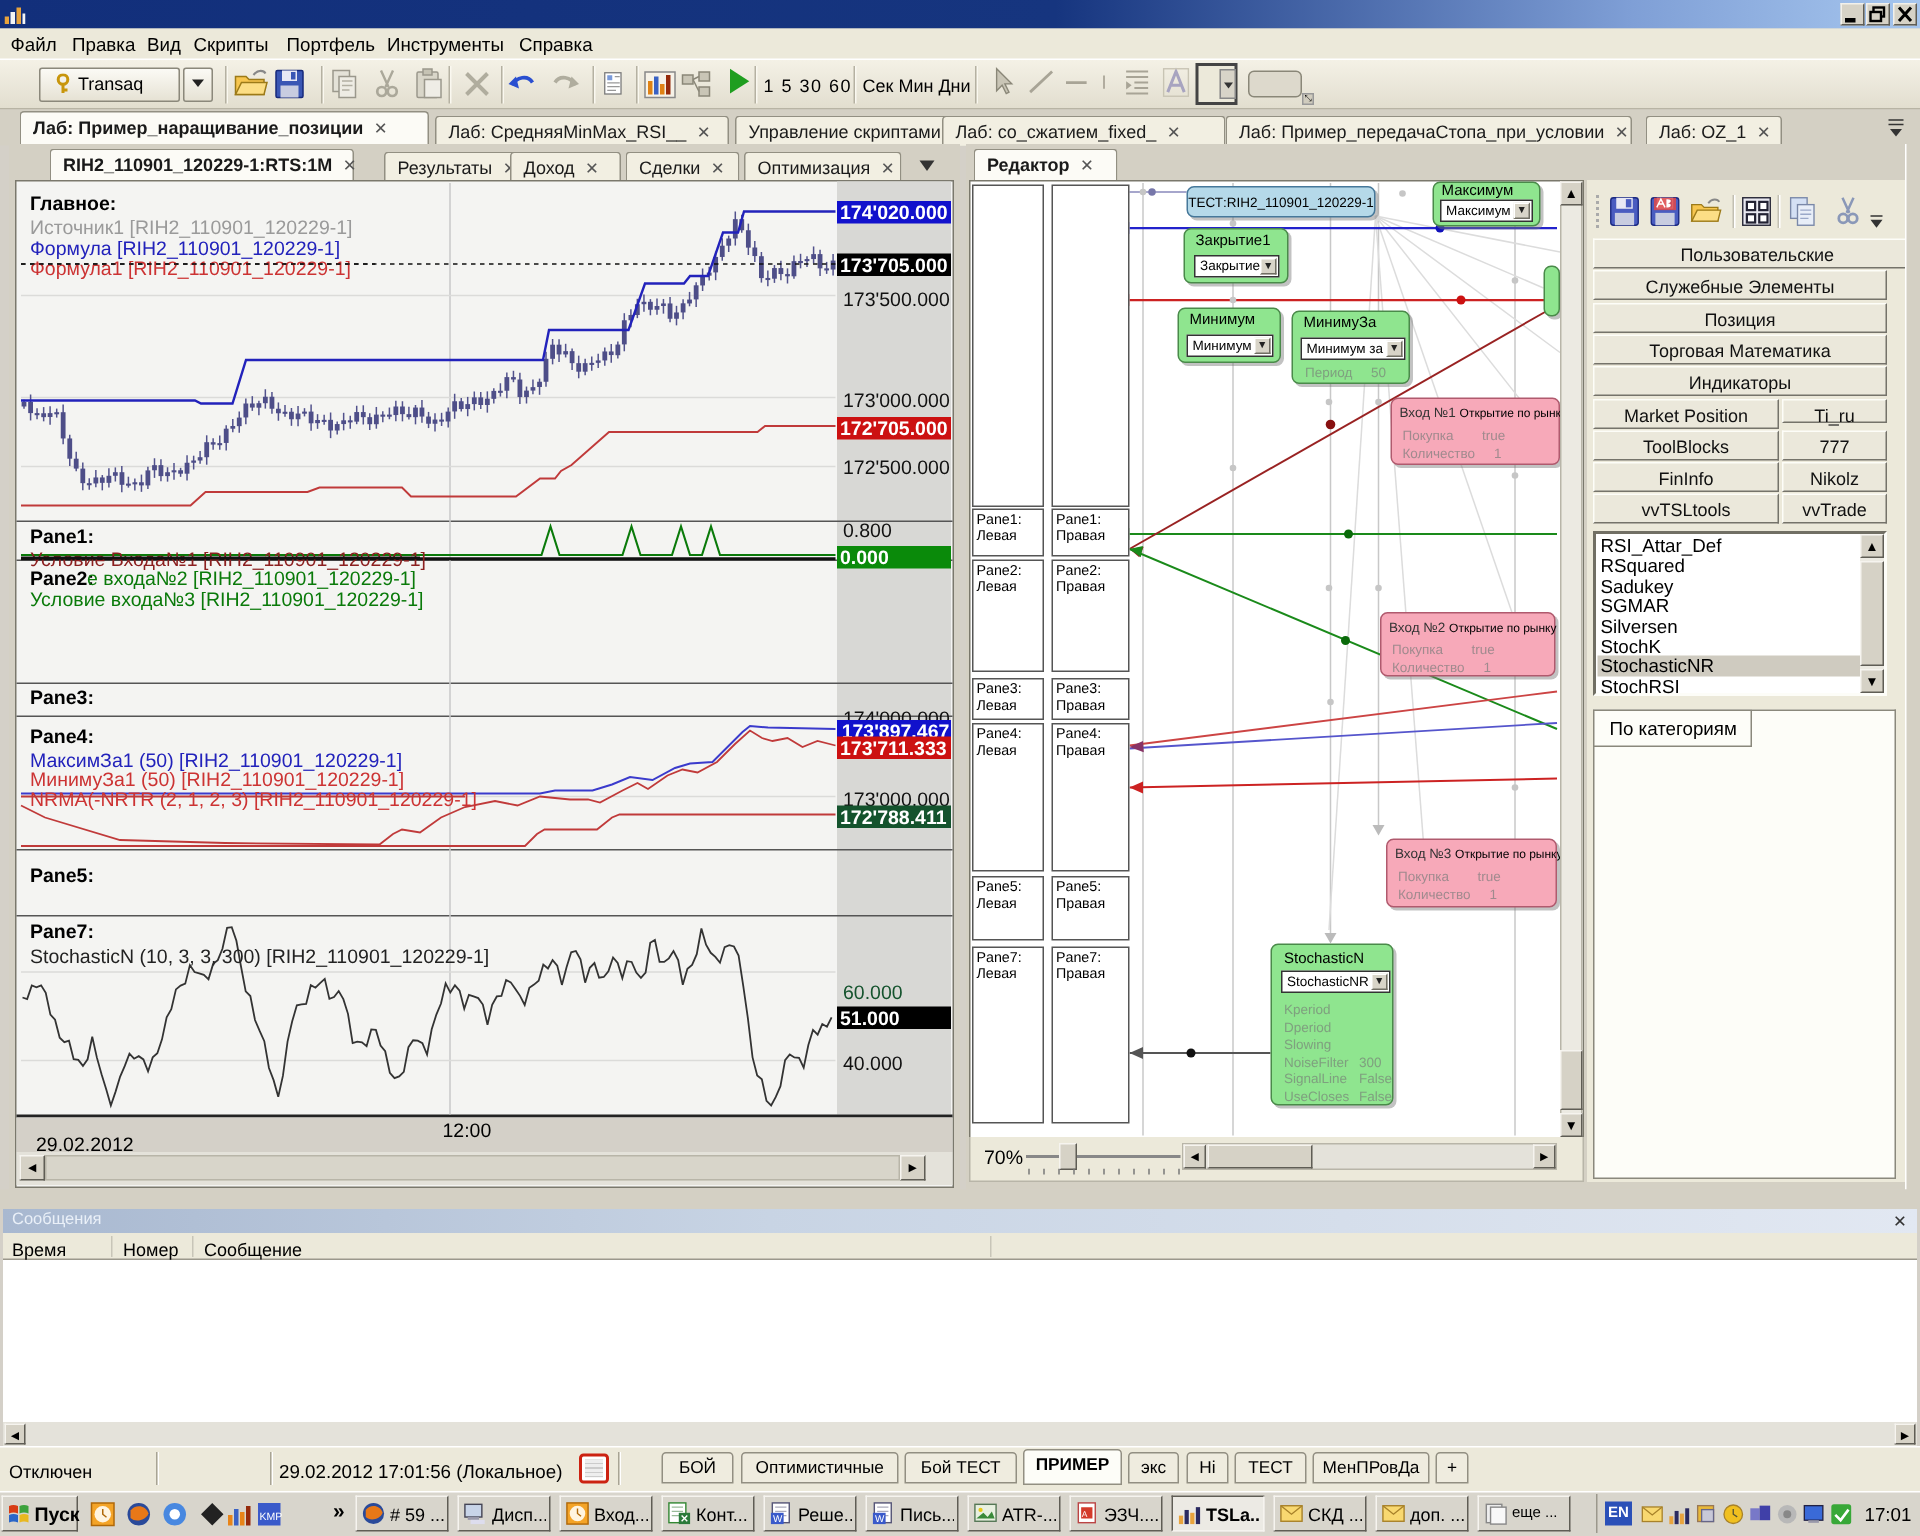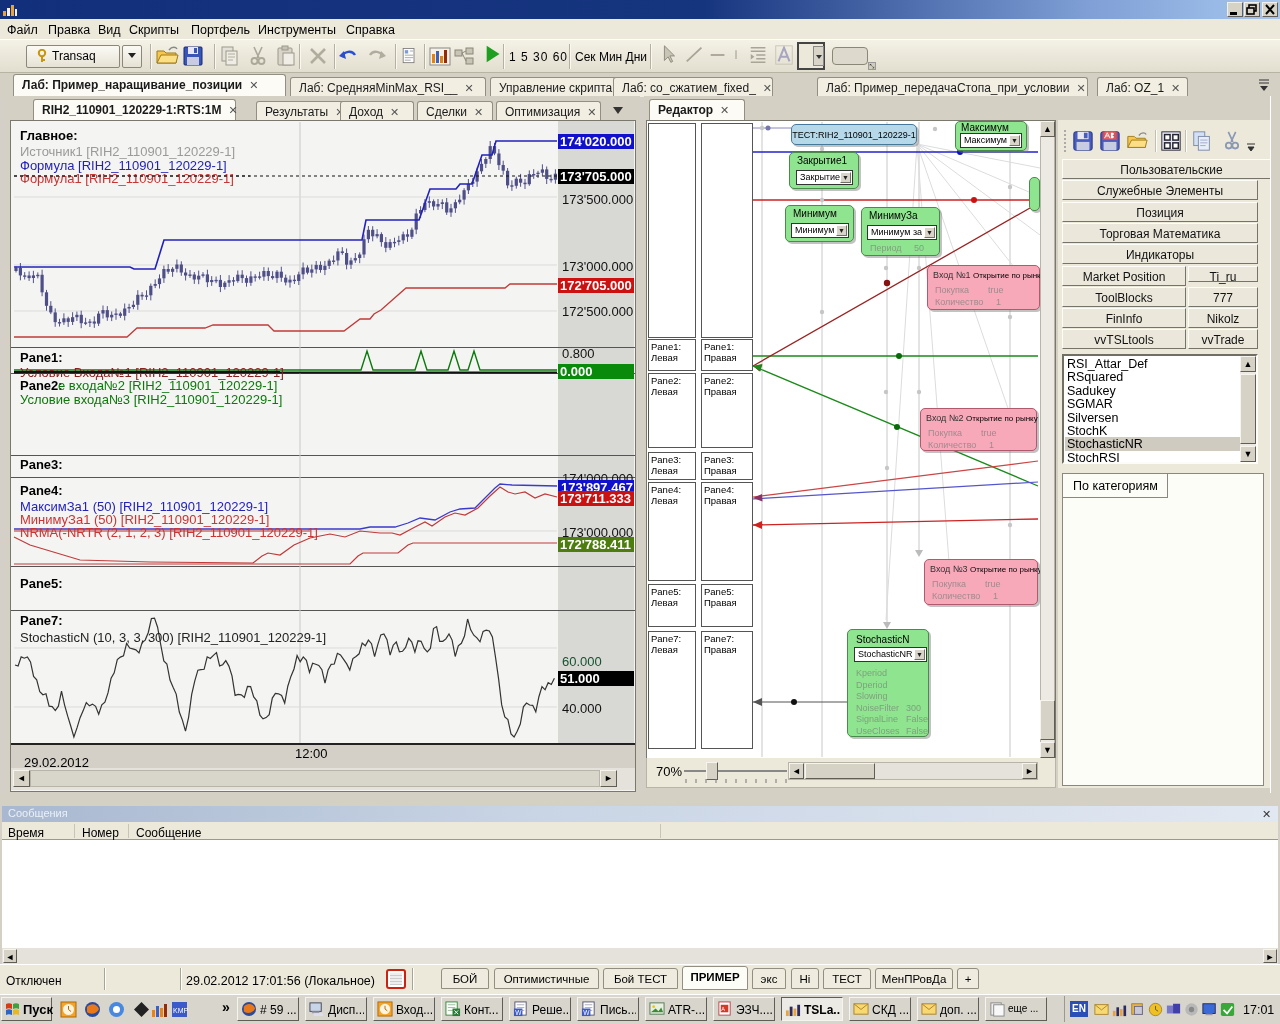--- a/index.html
+++ b/index.html
@@ -147,21 +147,21 @@
       </div>
     </div>
 <div class="ab" style="left:832px;top:47px;width:36px;height:18px;border:1px solid #8A8778;border-radius:4px;background:#DDD9CC;"></div>
 <div class="ab" style="left:868px;top:62px;width:8px;height:8px;background:#D0CCBE;border:1px solid #999;">
       <div style="font-size:6px;line-height:7px;text-align:center">⤡</div>
     </div>
 <div class="ab" style="left:0px;top:73px;width:1280px;height:24px;background:#D4D0C4;"></div>
 <div class="tab1 act" style="left:13px;top:74px;width:273px;height:23px">Лаб: Пример_наращивание_позиции<span class="xx">✕</span></div>
 <div class="tab1" style="left:290px;top:77px;width:196px;height:20px">Лаб: СредняяMinMax_RSI__<span class="xx">✕</span></div>
 <div class="tab1" style="left:490px;top:77px;width:162px;height:20px">Управление скриптами<span class="xx">✕</span></div>
-<div class="tab1" style="left:613px;top:77px;width:160px;height:20px">Лаб: co_сжатием_fixed_<span class="xx">✕</span></div>
+<div class="tab1" style="left:628px;top:77px;width:189px;height:20px">Лаб: co_сжатием_fixed_<span class="xx">✕</span></div>
 <div class="tab1" style="left:817px;top:77px;width:271px;height:20px">Лаб: Пример_передачаСтопа_при_условии<span class="xx">✕</span></div>
 <div class="tab1" style="left:1097px;top:77px;width:91px;height:20px">Лаб: OZ_1<span class="xx">✕</span></div>
 <div class="ab" style="left:1258px;top:78px;white-space:nowrap;"><svg width="12" height="14">
         <path d="M1 2 h10 M1 5 h10" stroke="#333"></path>
         <path d="M2 8 L10 8 L6 13 Z" fill="#333"></path>
       </svg></div>
 <div class="ab" style="left:6px;top:96px;width:634px;height:697px;background:#D4D0C4;"></div>
 <div class="tab1 act" style="left:33px;top:99px;width:203px;height:21px;font-size:12px;">RIH2_110901_120229-1:RTS:1M<span class="xx">✕</span></div>
 <div class="tab1" style="left:256px;top:101px;width:95px;height:35px;font-size:12px;">Результаты<span class="xx">✕</span></div>
 <div class="tab1" style="left:340px;top:101px;width:74px;height:19px;font-size:12px;">Доход<span class="xx">✕</span></div>
@@ -486,21 +486,21 @@
       <div style="color:#fff;font-size:13px;font-weight:bold;text-align:left;padding-left:2px;letter-spacing:0px">0.000</div>
     </div>
 <div class="ab" style="left:562px;top:471px;white-space:nowrap;color:#111;font-size:13px">174'000.000</div>
 <div class="ab" style="left:558px;top:480px;width:76px;height:15px;background:#1111CC;">
       <div style="color:#fff;font-size:13px;font-weight:bold;text-align:center;padding-left:2px;letter-spacing:0px">173'897.467</div>
     </div>
 <div class="ab" style="left:558px;top:491px;width:76px;height:15px;background:#CC1111;">
       <div style="color:#fff;font-size:13px;font-weight:bold;text-align:left;padding-left:2px;letter-spacing:0px">173'711.333</div>
     </div>
 <div class="ab" style="left:562px;top:525px;white-space:nowrap;color:#111;font-size:13px">173'000.000</div>
-<div class="ab" style="left:558px;top:537px;width:76px;height:15px;background:#4d7c0f;">
+<div class="ab" style="left:558px;top:537px;width:76px;height:15px;background:#14532d;">
       <div style="color:#fff;font-size:13px;font-weight:bold;text-align:left;padding-left:2px;letter-spacing:0px">172'788.411</div>
     </div>
 <div class="ab" style="left:562px;top:654px;white-space:nowrap;color:#14532d;font-size:13px">60.000</div>
 <div class="ab" style="left:558px;top:671px;width:76px;height:15px;background:#000;">
       <div style="color:#fff;font-size:13px;font-weight:bold;text-align:left;padding-left:2px;letter-spacing:0px">51.000</div>
     </div>
 <div class="ab" style="left:562px;top:701px;white-space:nowrap;color:#111;font-size:13px">40.000</div>
 <div class="ab" style="left:11px;top:745px;width:624px;height:23px;background:#D4D0C8;"></div>
 <div class="ab" style="left:295px;top:746px;white-space:nowrap;font-size:13px">12:00</div>
 <div class="ab" style="left:24px;top:755px;white-space:nowrap;font-size:13px">29.02.2012</div>

